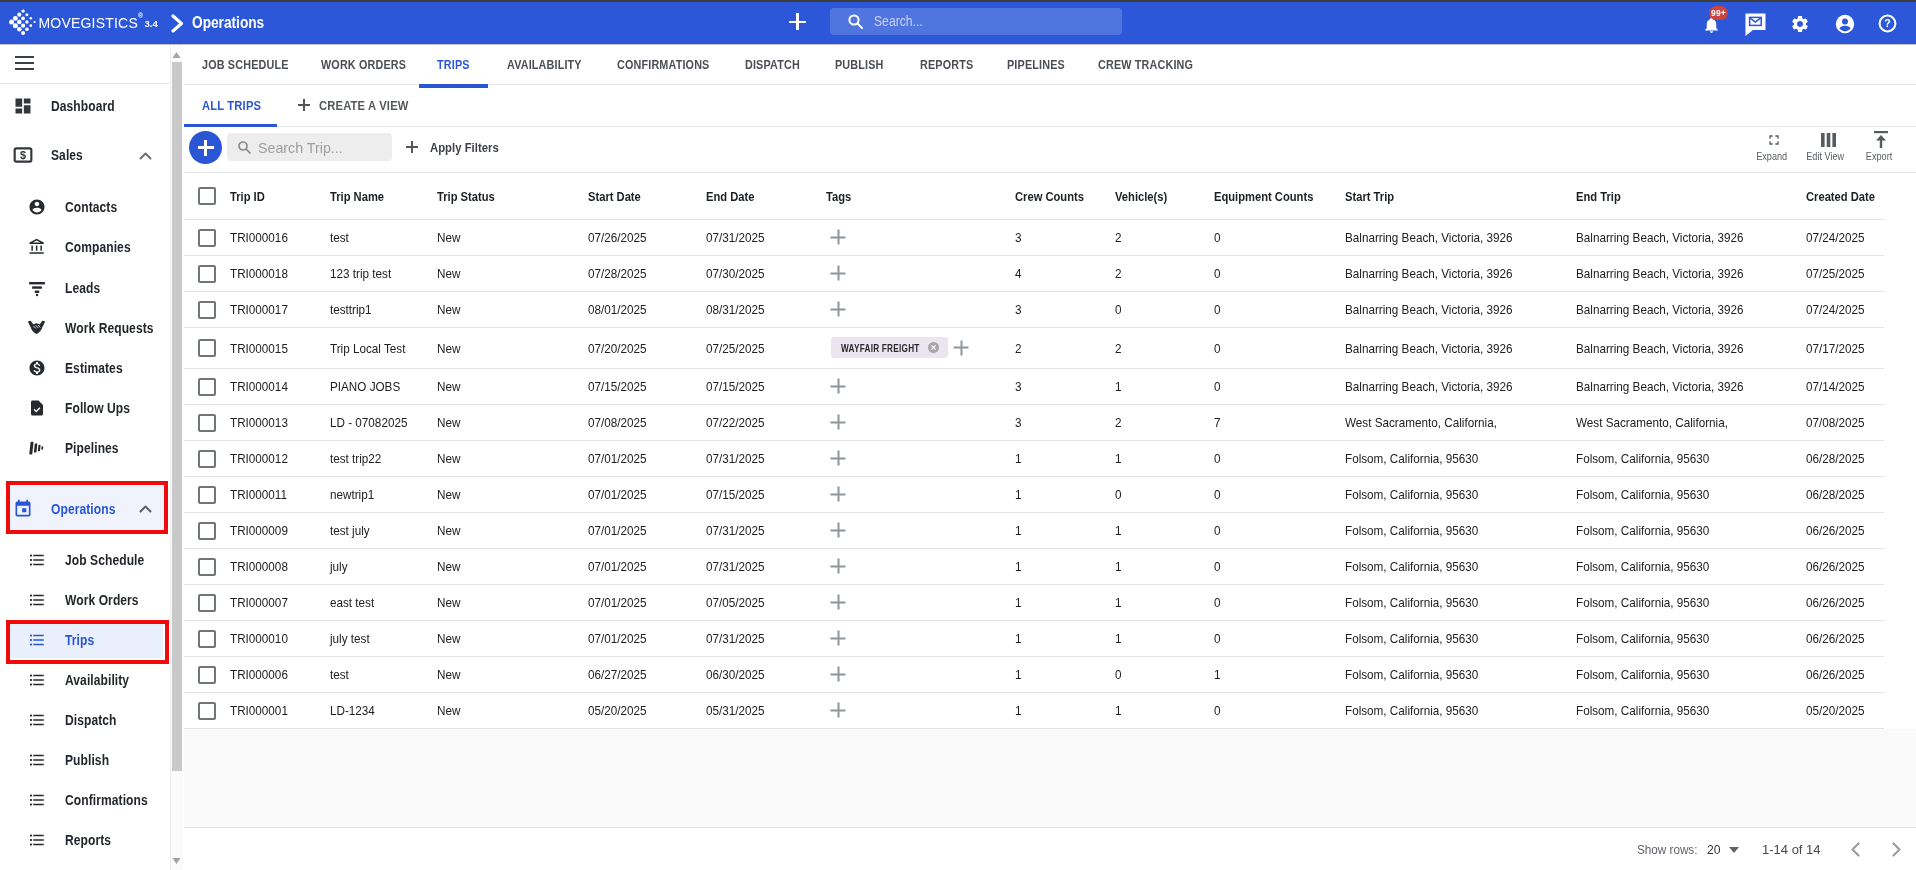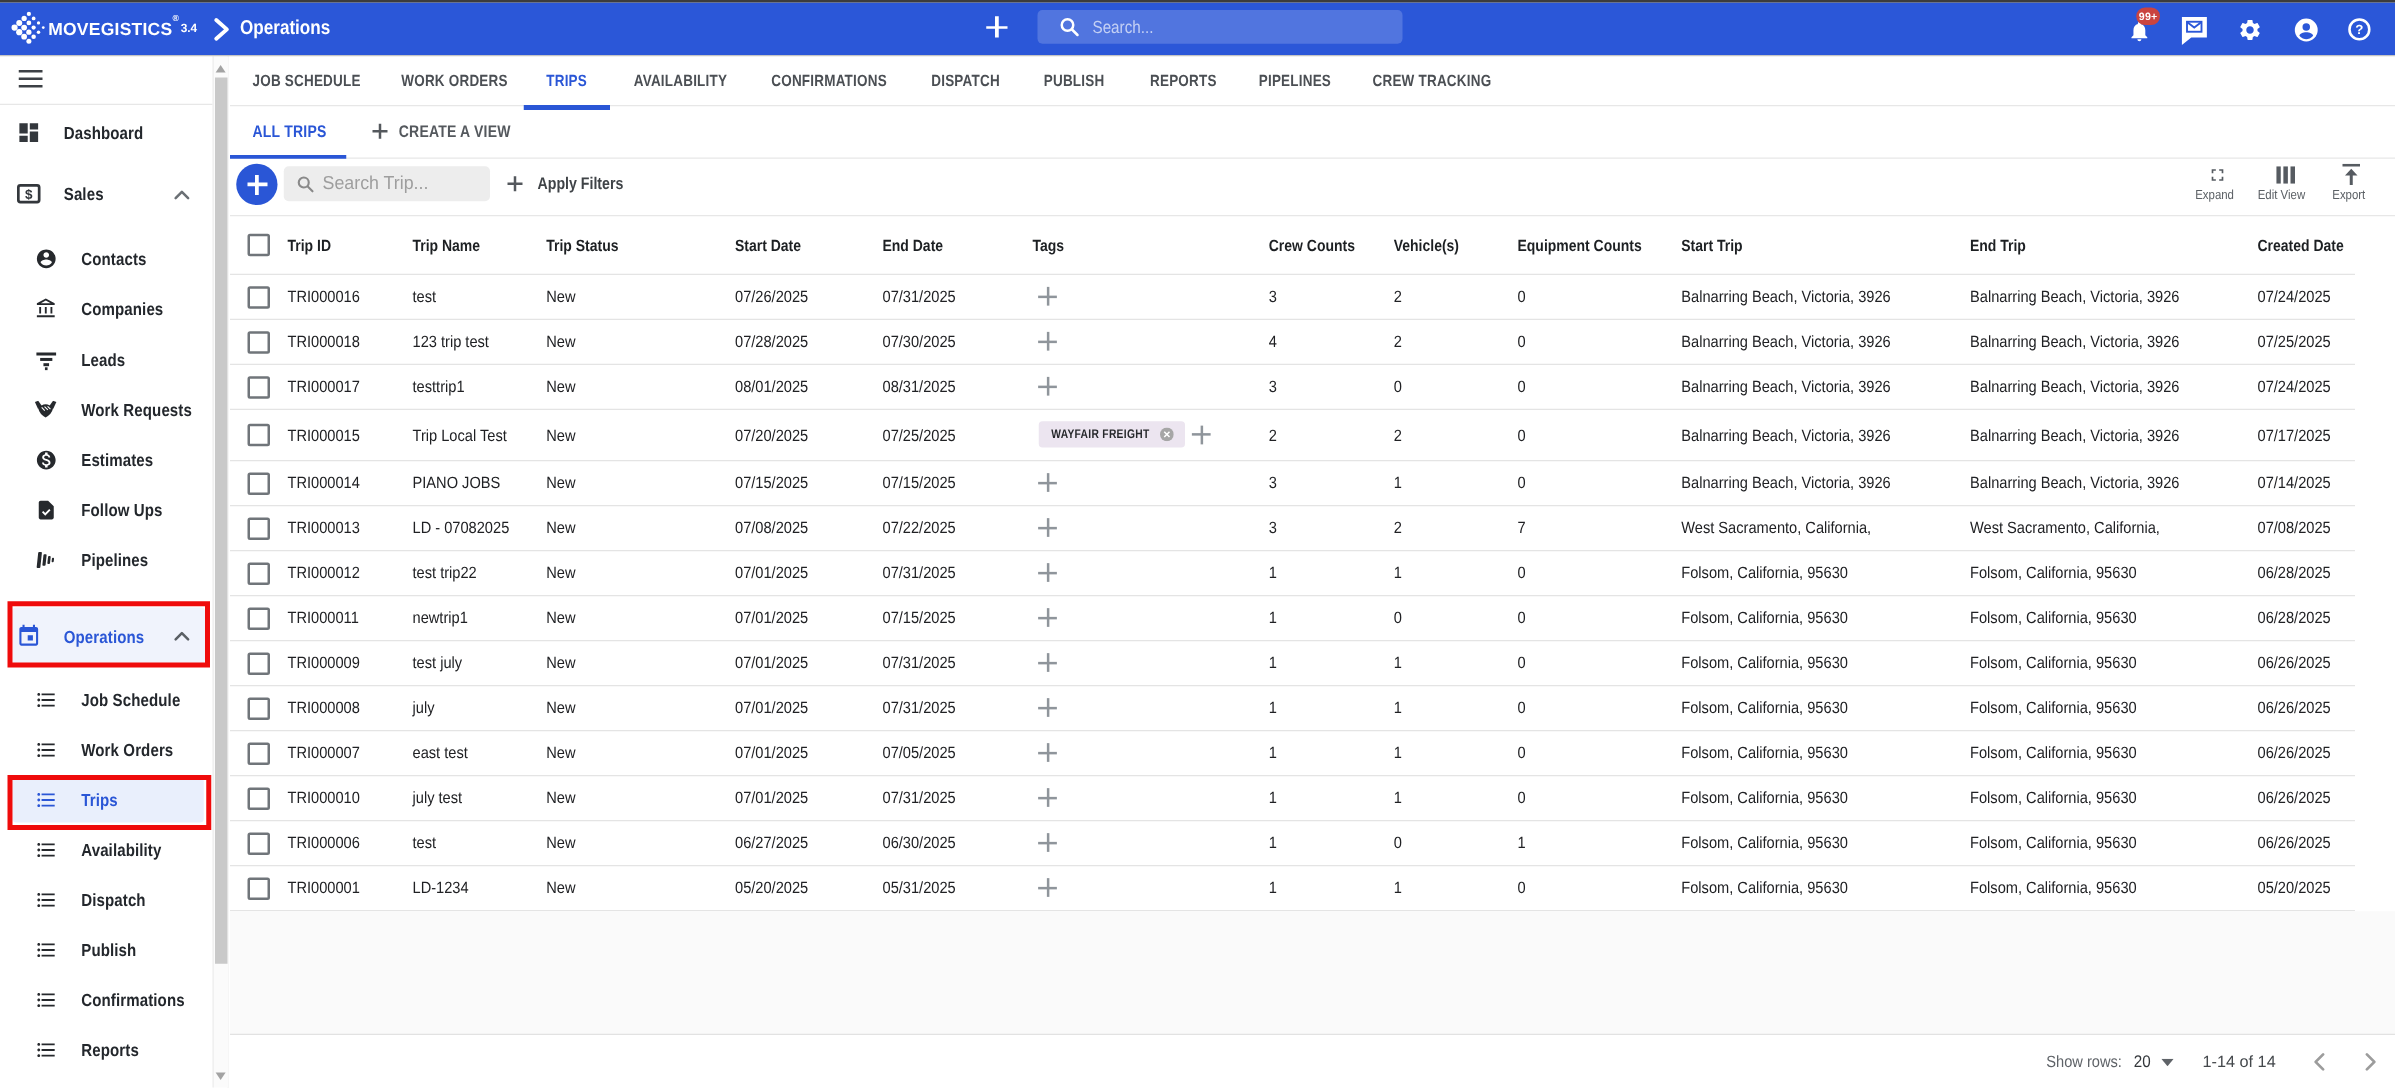--- a/index.html
+++ b/index.html
@@ -47,21 +47,21 @@
       <circle cx="10.3" cy="20.3" r="2.3"></circle>
         <circle cx="14.1" cy="16.7" r="2.1"></circle>
         <circle cx="17.9" cy="13.0" r="1.7"></circle>
         <circle cx="21.8" cy="9.3" r="1.3"></circle>
       <circle cx="14.1" cy="24.0" r="2.0"></circle>
         <circle cx="17.9" cy="20.3" r="1.8"></circle>
         <circle cx="21.8" cy="16.7" r="1.4"></circle>
         <circle cx="25.6" cy="13.0" r="1.1"></circle>
     </g>
   </svg>
-  <div class="hseg" id="logotext" style="left:38.5px;top:20.5px;transform:translateY(-50%);font-size:14px;font-weight:bold;letter-spacing:0.2px;">MOVEGISTICS</div>
+  <div class="hseg" id="logotext" style="left:38.5px;top:20.5px;transform:translateY(-50%);font-size:14px;font-weight:normal;letter-spacing:0.2px;">MOVEGISTICS</div>
   <div class="hseg" style="left:138px;top:10px;font-size:7px;font-weight:bold;">®</div>
   <div class="hseg" style="left:144.5px;top:21px;transform:translateY(-50%);font-size:9.5px;font-weight:bold;">3.4</div>
   <svg class="abs" style="left:168px;top:12px" width="18" height="19" viewBox="0 0 18 19">
     <polyline points="5,2 13.5,9.5 5,17" fill="none" stroke="#fff" stroke-width="3.1" stroke-linecap="round" stroke-linejoin="round"></polyline>
   </svg>
   <div class="hseg" id="optitle" style="left:192px;top:21px;transform:translateY(-50%) scaleX(0.855);transform-origin:left center;font-size:16px;font-weight:bold;">Operations</div>
 
   <div class="abs" style="left:789px;top:18.5px;width:17px;height:2.4px;background:#fff"></div>
   <div class="abs" style="left:796.3px;top:11.2px;width:2.4px;height:17px;background:#fff"></div>
 

